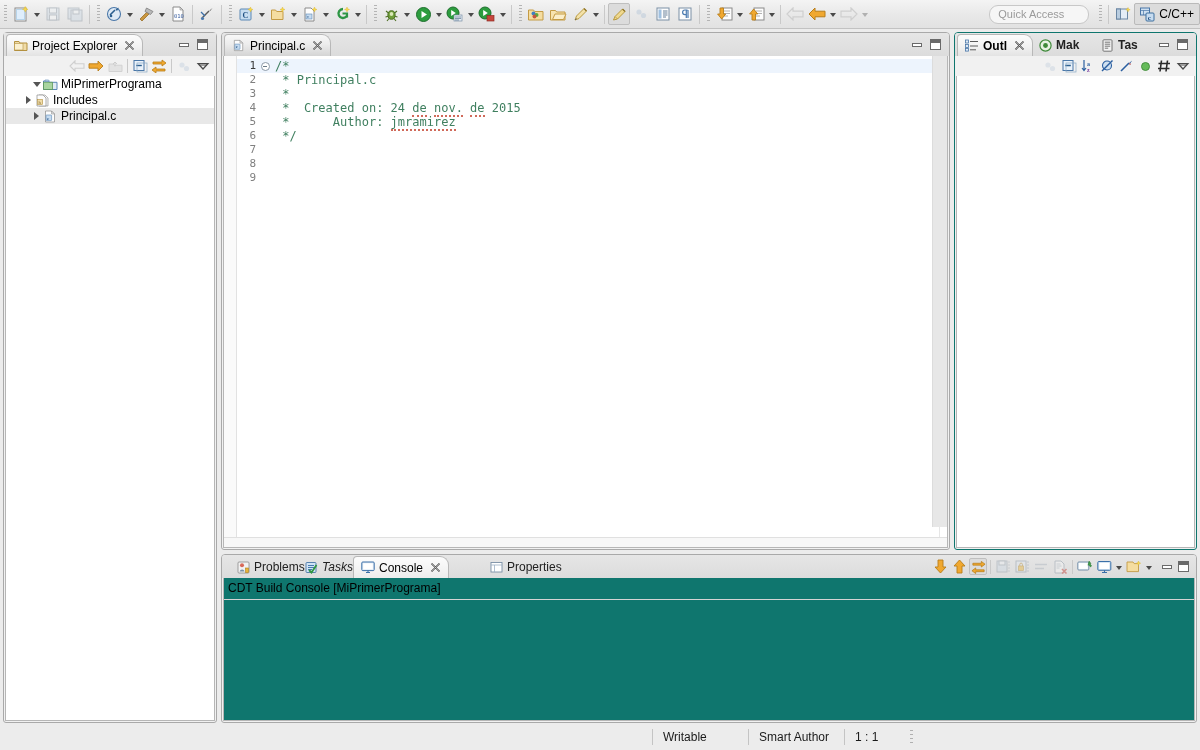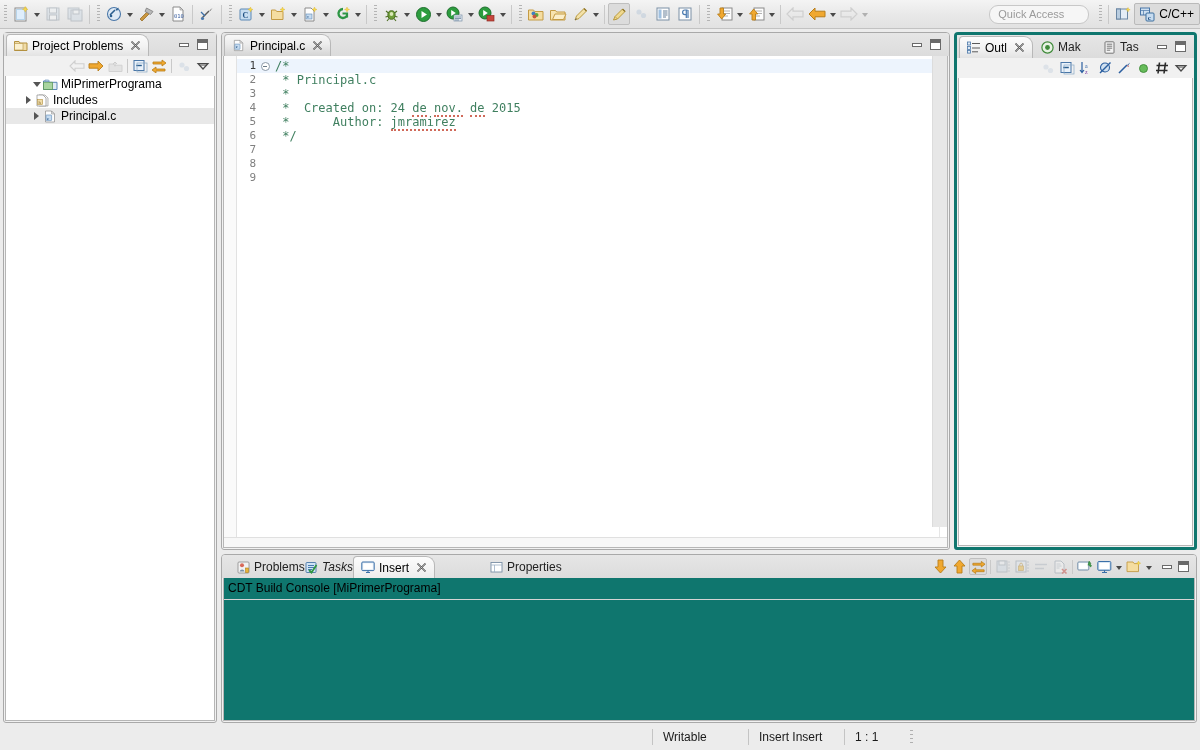--- a/index.html
+++ b/index.html
@@ -166,22 +166,22 @@
     background: #e7e7e7; border-left: 1px solid #dcdcdc;
   }
   #h-scroll-edit {
     position: absolute; left: 0; right: 0; bottom: 0; height: 10px;
     background: #f7f7f7; border-top: 1px solid #e0e0e0;
   }
 
   
   #outline-panel {
     position: absolute; left: 954px; top: 32px; width: 243px; height: 518px;
-    background: #f1f1f1; border: 3px solid #0f766e; border-radius: 4px 4px 3px 3px;
-    display: flex; flex-direction: column; overflow: hidden;
+    background: #f1f1f1; border: 1px solid #0f766e; border-radius: 4px 4px 3px 3px;
+    display: flex; flex-direction: column; overflow: hidden; font-weight: bold;
   }
   #outline-body {
     flex: 1 1 auto; background: #fff; margin: 0 1px 1px 1px;
     border: 1px solid #b6b6b6; border-top: none;
   }
 
   
   #console-panel {
     position: absolute; left: 221px; top: 554px; width: 976px; height: 169px;
     background: #f1f1f1; border: 1px solid #a9a9a9; border-radius: 4px 4px 3px 3px;
@@ -485,21 +485,21 @@
     </div>
   </div>
 
   <div id="project-explorer">
     <div class="panel-tabbar">
       <div class="vtab active" style="left:2px;">
         <svg width="14" height="13" viewBox="0 0 14 13">
           <path d="M0.5 2.5 h4.5 l1 1.5 h7 v7.5 h-12.5z" fill="#f0dca8" stroke="#b4913f"></path>
           <path d="M0.5 4.5 h8.5 v6.5 h-8.5z" fill="#fbf0cf" stroke="#b4913f" stroke-width="0.6"></path>
         </svg>
-        <span>Project Problems</span>
+        <span>Project Explorer</span>
         <svg width="11" height="11" viewBox="0 0 11 11" style="margin-left:3px">
           <path d="M1.5 1.5 L9.5 9.5 M9.5 1.5 L1.5 9.5" stroke="#3a3a3a" stroke-width="1.6"></path>
           <path d="M1.5 1.5 L9.5 9.5 M9.5 1.5 L1.5 9.5" stroke="#ffffff" stroke-width="0.5"></path>
         </svg>
       </div>
       <div class="min-max">
         <div class="mm-min"></div>
         <div class="mm-max"></div>
       </div>
     </div>
@@ -756,21 +756,21 @@
           <path d="M4 9 L6.5 11.5 L11.5 4" stroke="#2f9640" stroke-width="1.8" fill="none"></path>
         </svg>
         <span>Tasks</span>
       </div>
       <div class="vtab active" style="left:131px; background:linear-gradient(to bottom,#fcfcfc 0%,#f4f4f4 55%,#ececec 100%);">
         <svg width="14" height="13" viewBox="0 0 14 13">
           <rect x="0.8" y="1" width="12.4" height="8.6" rx="1" fill="#dfeaf5" stroke="#3a6fa8" stroke-width="1"></rect>
           <rect x="2.2" y="2.3" width="9.6" height="6" fill="#ffffff"></rect>
           <path d="M5 11.5 h4 M7 9.6 v1.9" stroke="#3a6fa8" stroke-width="1.1"></path>
         </svg>
-        <span>Insert</span>
+        <span>Console</span>
         <svg width="11" height="11" viewBox="0 0 11 11" style="margin-left:3px">
           <path d="M1.5 1.5 L9.5 9.5 M9.5 1.5 L1.5 9.5" stroke="#3a3a3a" stroke-width="1.6"></path>
           <path d="M1.5 1.5 L9.5 9.5 M9.5 1.5 L1.5 9.5" stroke="#ffffff" stroke-width="0.5"></path>
         </svg>
       </div>
       <div class="vtab inactive" style="left:228px;padding-left:40px;">
         <svg width="13" height="13" viewBox="0 0 13 13">
           <rect x="1" y="1.5" width="11" height="9.5" fill="#ffffff" stroke="#7a8fa5" stroke-width="0.9"></rect>
           <path d="M1 4 h11 M4.5 4 v7" stroke="#9db0c4" stroke-width="0.8"></path>
         </svg>
@@ -857,19 +857,19 @@
       <div id="console-title">CDT Build Console [MiPrimerPrograma]</div>
       <div style="padding:4px; font-family:'DejaVu Sans Mono', monospace; font-size:11px; white-space:pre;"></div>
     </div>
   </div>
 
   <div id="statusbar">
     <div style="width:652px"></div>
     <div class="sb-sep"></div>
     <div class="sb-cell" style="width:95px">Writable</div>
     <div class="sb-sep"></div>
-    <div class="sb-cell" style="width:95px">Insert Insert</div>
+    <div class="sb-cell" style="width:95px">Smart Author</div>
     <div class="sb-sep"></div>
     <div class="sb-cell">1 : 1</div>
     <div class="sb-dots"></div>
   </div>
 
 </div>
 
 </body></html>

